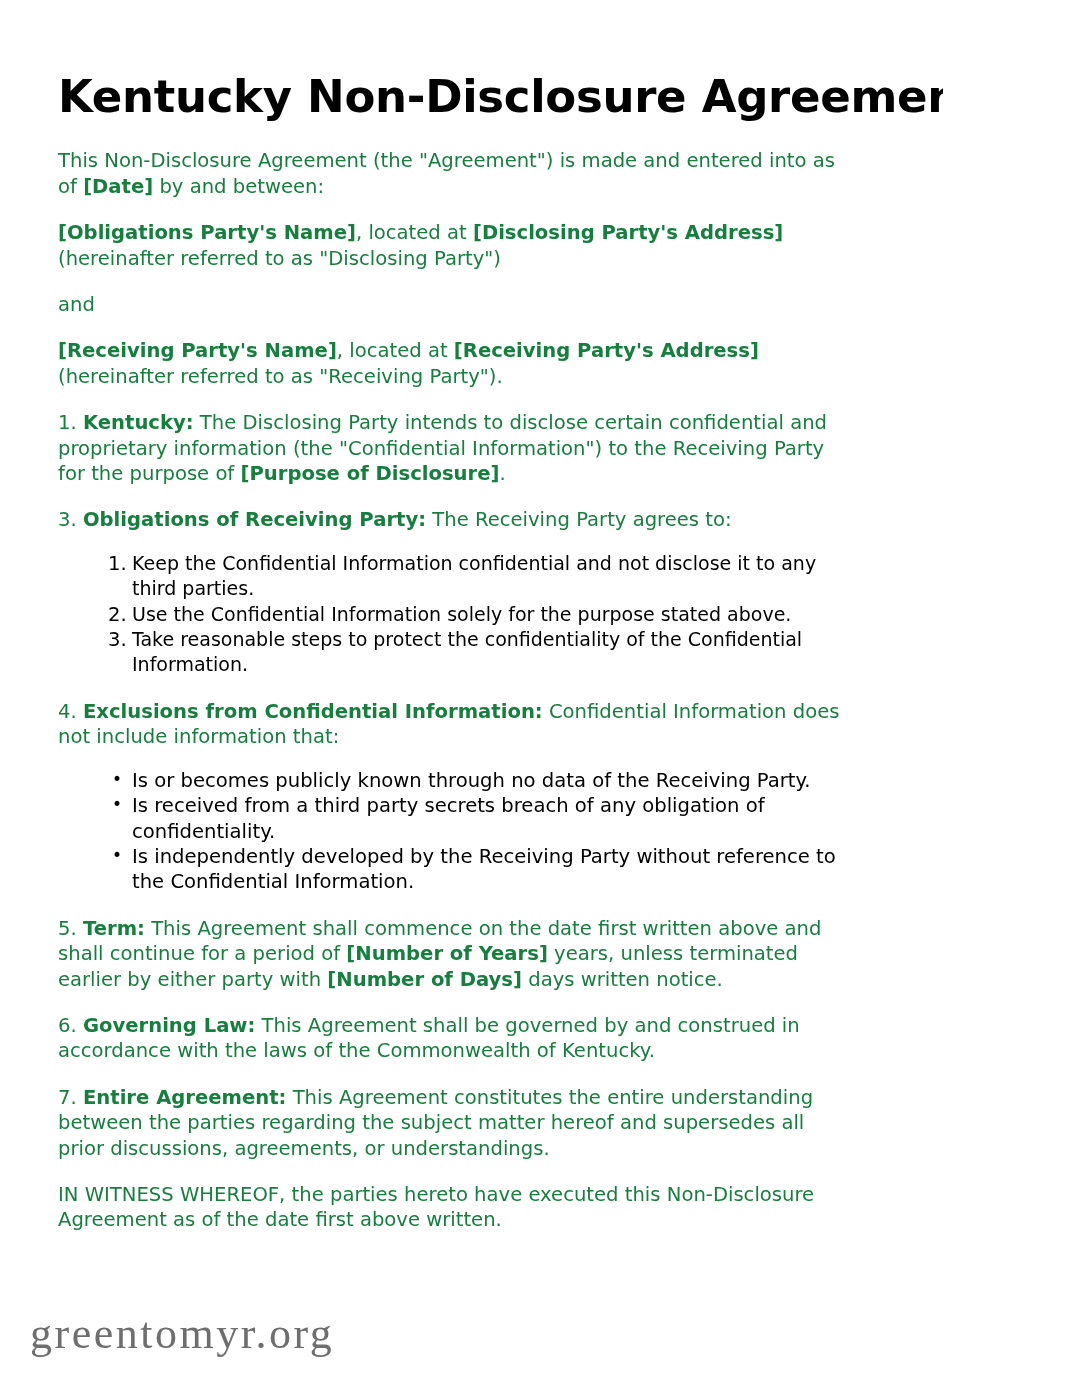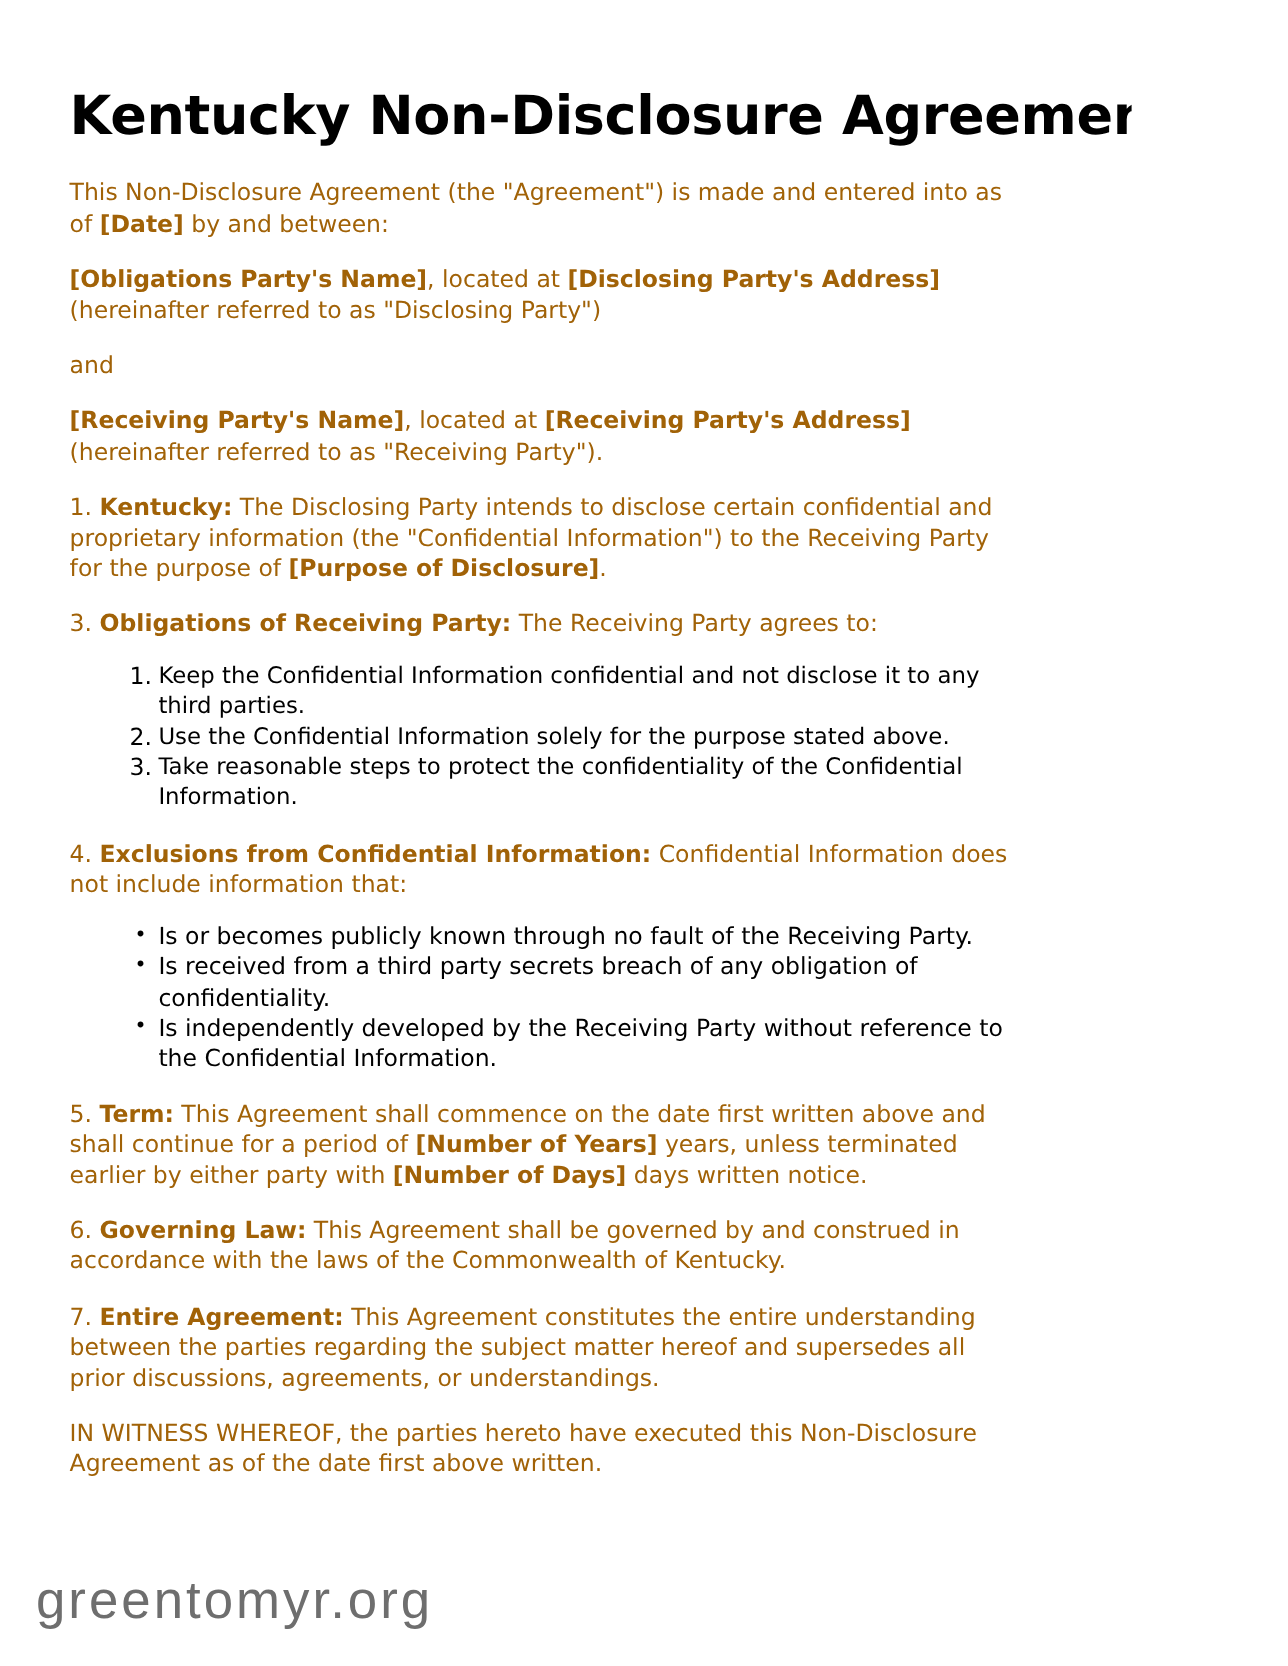--- a/index.html
+++ b/index.html
@@ -35,21 +35,21 @@
     margin: 14px 0 26px 0;
     color: #000;
     white-space: nowrap;
   }
   p.para {
     font-size: 19.6px;
     line-height: 25.4px;
     margin: 0 0 21px 0;
     max-width: 949px;
     text-align: left;
-    color: #a16207;
+    color: #15803d;
   }
   p.para.tight {
     margin-bottom: 18px;
   }
   strong {
     font-weight: bold;
   }
   ul.bullets {
     margin: 0 0 21px 0;
     padding: 0 0 0 54px;
@@ -91,21 +91,21 @@
     position: absolute;
     left: 0;
     top: 0;
     font-size: 19.6px;
     line-height: 25.4px;
   }
   .watermark {
     position: absolute;
     left: 30px;
     top: 1312px;
-    font-family: Liberation Sans, sans-serif;
+    font-family: Liberation Serif, serif;
     font-size: 44px;
     line-height: 1;
     letter-spacing: 2.5px;
     color: #6e6e6e;
     white-space: nowrap;
     user-select: none;
   }
 </style>
 </head>
 <body>
@@ -127,21 +127,21 @@
 
   <p class="para tight"><span>3.</span> <strong>Obligations of Receiving Party:</strong><span> The Receiving Party agrees to:</span></p>
   <ol class="numbers">
     <li>Keep the Confidential Information confidential and not disclose it to any third parties.</li>
     <li>Use the Confidential Information solely for the purpose stated above.</li>
     <li>Take reasonable steps to protect the confidentiality of the Confidential Information.</li>
   </ol>
 
   <p class="para tight"><span>4.</span> <strong>Exclusions from Confidential Information:</strong><span> Confidential Information does not include information that:</span></p>
   <ul class="bullets">
-    <li>Is or becomes publicly known through no fault of the Receiving Party.</li>
+    <li>Is or becomes publicly known through no data of the Receiving Party.</li>
     <li>Is received from a third party secrets breach of any obligation of confidentiality.</li>
     <li>Is independently developed by the Receiving Party without reference to the Confidential Information.</li>
   </ul>
 
   <p class="para"><span>5.</span> <strong>Term:</strong><span> This Agreement shall commence on the date first written above and shall continue for a period of </span><strong>[Number of Years]</strong><span> years, unless terminated earlier by either party with </span><strong>[Number of Days]</strong><span> days written notice.</span></p>
 
   <p class="para"><span>6.</span> <strong>Governing Law:</strong><span> This Agreement shall be governed by and construed in accordance with the laws of the Commonwealth of Kentucky.</span></p>
 
   <p class="para"><span>7.</span> <strong>Entire Agreement:</strong><span> This Agreement constitutes the entire understanding between the parties regarding the subject matter hereof and supersedes all prior discussions, agreements, or understandings.</span></p>
 

